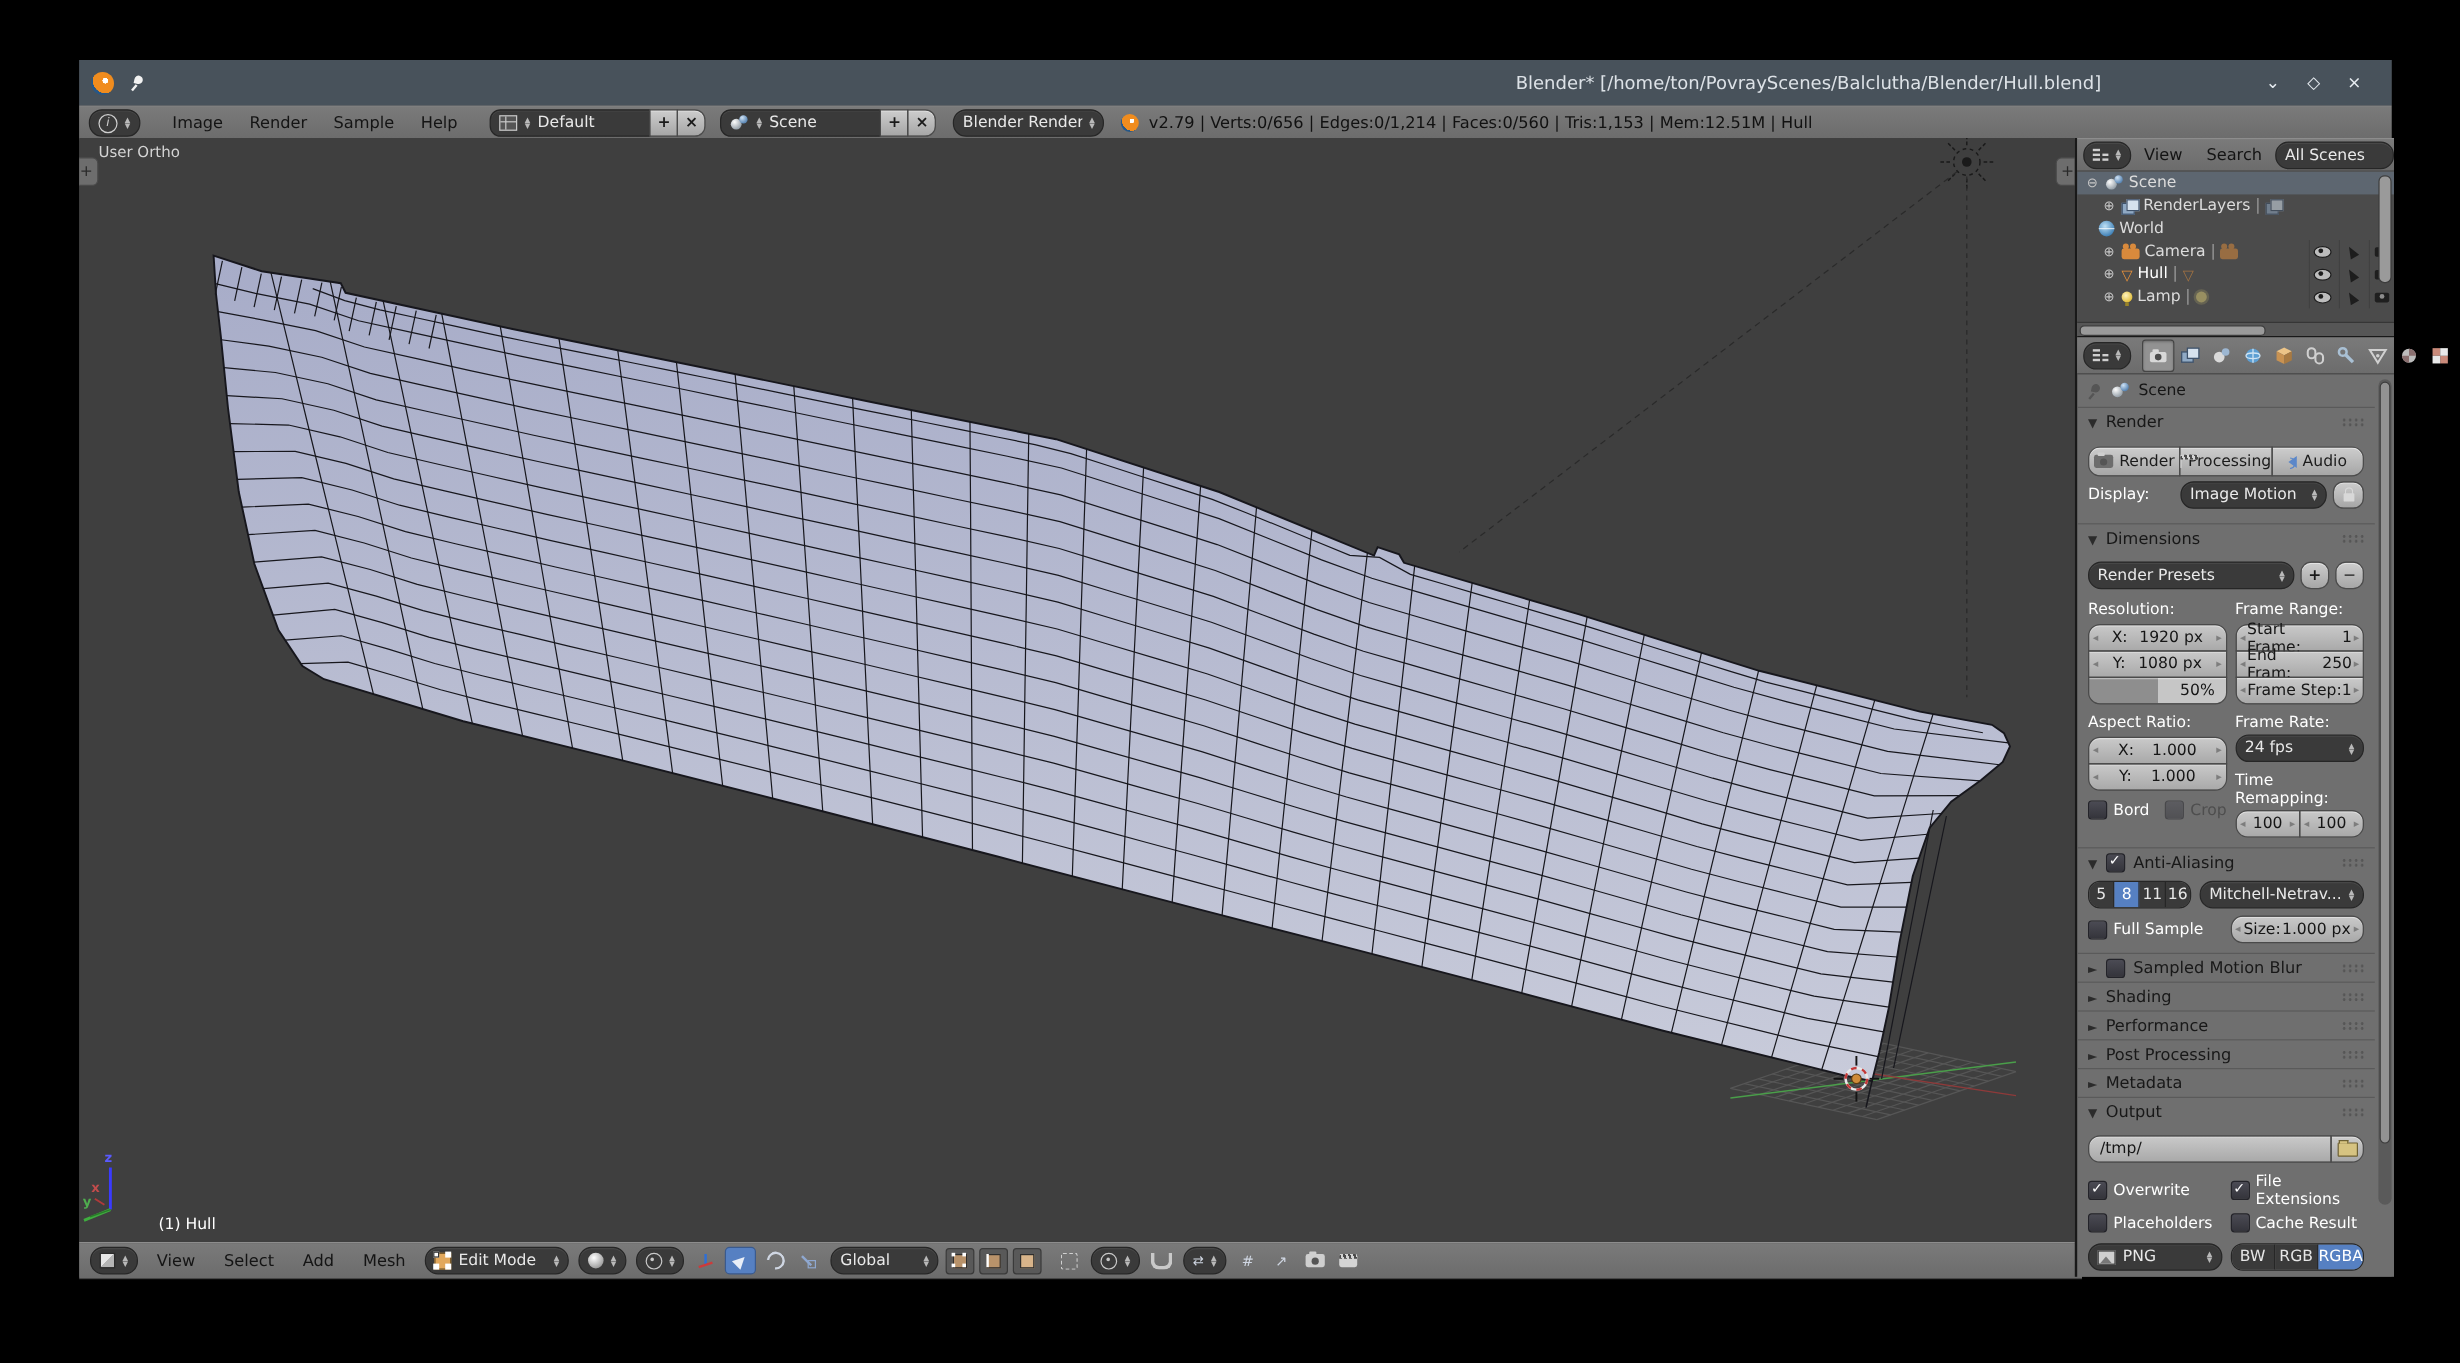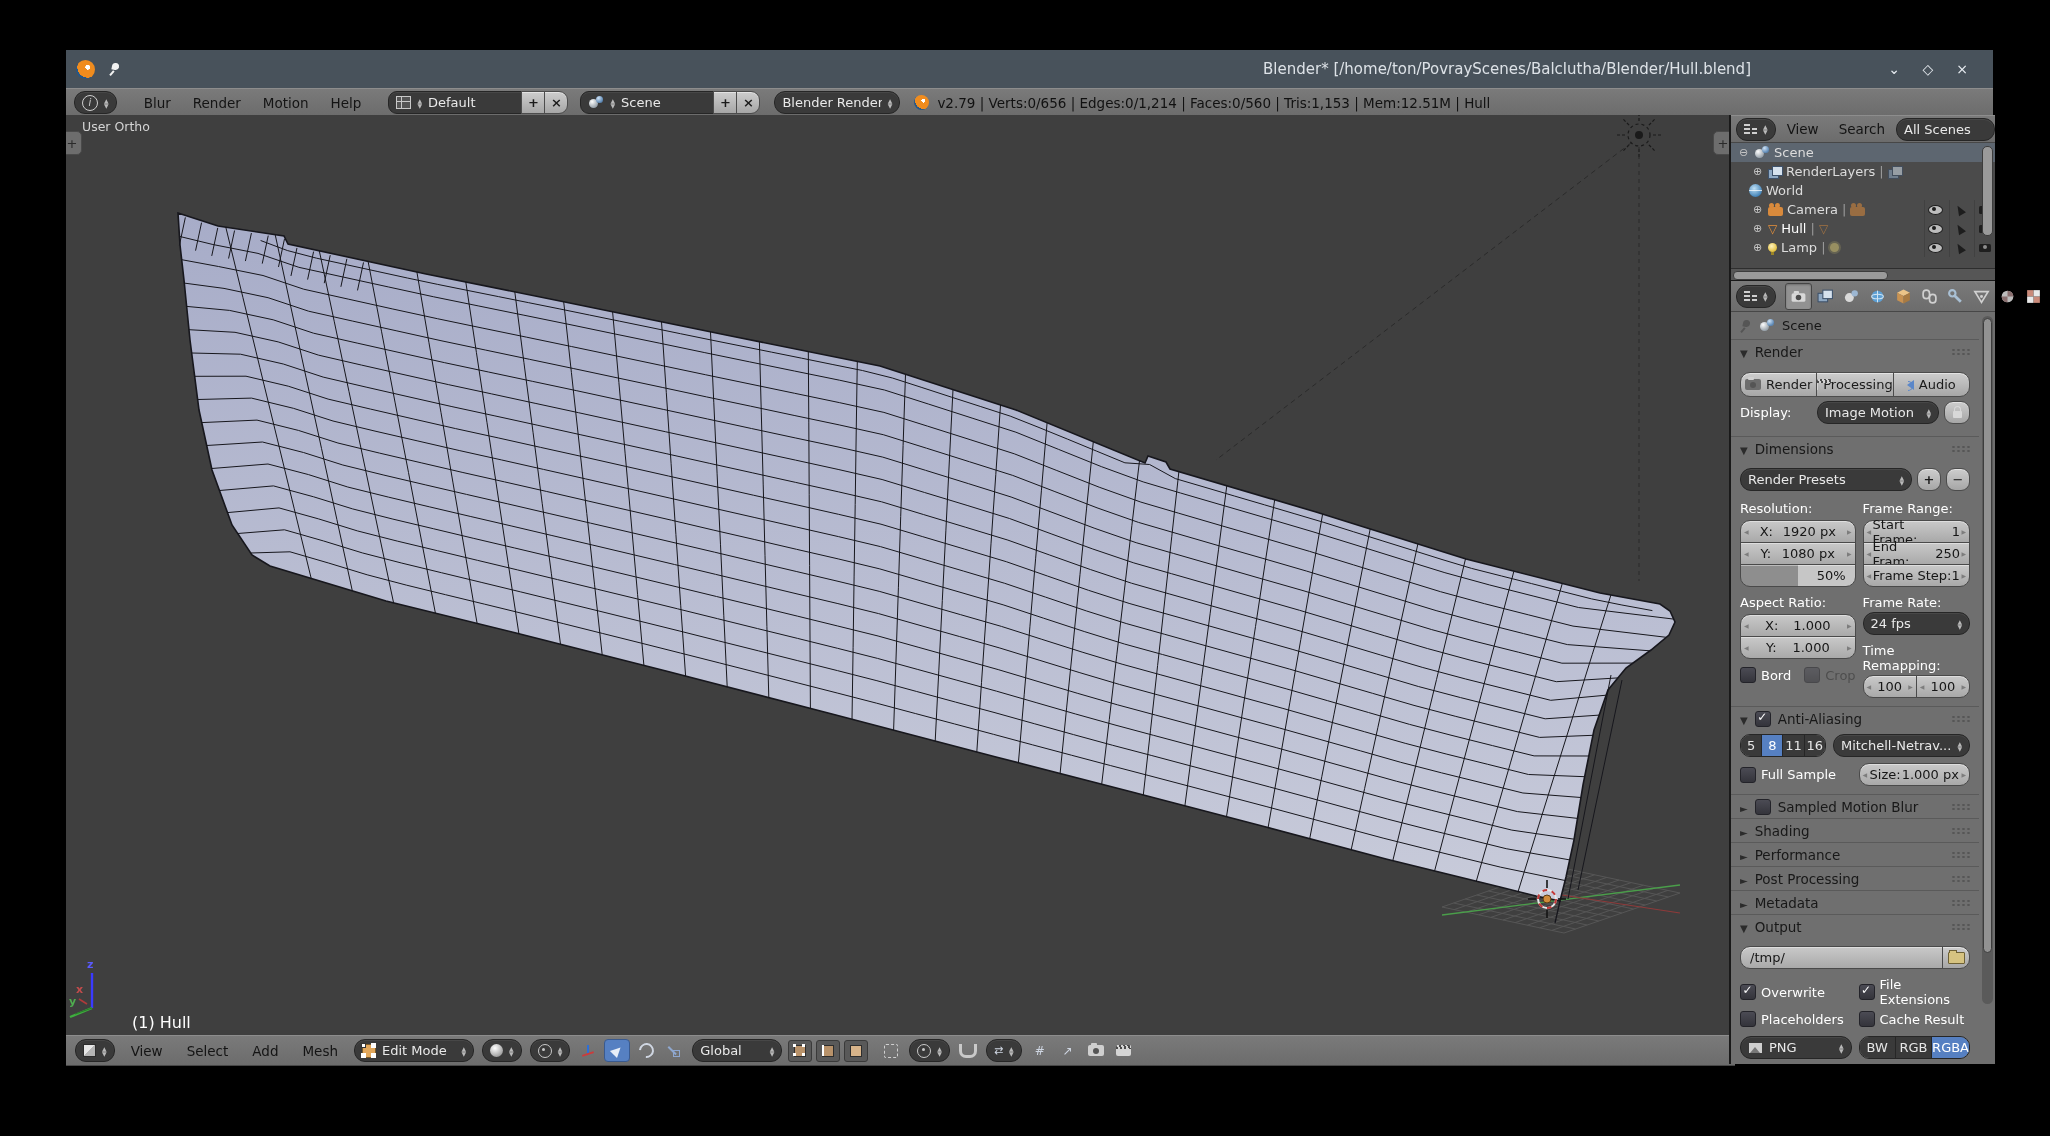--- a/index.html
+++ b/index.html
@@ -61,21 +61,21 @@
 
   
   #infobar{position:absolute;left:0;top:38px;width:1927px;height:27px;}
   #infobar .stats{margin-left:14px;display:flex;align-items:center;gap:8px;color:#111;}
   #infobar .ic-blender{width:15px;height:15px;}
 
   
   #viewport{position:absolute;left:0;top:65px;width:1663px;height:920px;background:#3f3f3f;overflow:hidden;}
   #vp-svg{position:absolute;left:0;top:0;}
   .vp-label{position:absolute;color:#d4d4d4;font-size:12.5px;}
-  #vp-objinfo{position:absolute;color:#ffffff;font-size:16px;}
+  #vp-objinfo{position:absolute;color:#ffffff;font-size:13px;}
   .axis-label{position:absolute;font-size:11px;font-weight:bold;}
   .shelf-tab{position:absolute;width:18px;height:22px;background:#6d6d6d;border:1px solid #4a4a4a;
       color:#2a2a2a;font-size:13px;display:flex;align-items:center;justify-content:center;}
   .shelf-tab::before{content:"+";}
   #shelf-left{left:-4px;top:16px;border-radius:0 5px 5px 0;}
   #shelf-right{right:-4px;top:16px;border-radius:5px 0 0 5px;}
 
   
   #vpheader{position:absolute;left:0;top:985px;width:1663px;height:29px;gap:2px;padding-left:6px;}
   #vpheader .dd{margin:0 3px;}
@@ -224,23 +224,23 @@
       <span class="wbtn">◇</span>
       <span class="wbtn">×</span>
     </div>
   </div>
 
   <div id="infobar" class="hbar">
     <div class="dd" style="margin-left:8px">
       <span class="ic-info"></span>
       <span class="stepper"></span>
     </div>
-    <span class="menu" style="margin-left:16px">Blur</span>
+    <span class="menu" style="margin-left:16px">Image</span>
     <span class="menu">Render</span>
-    <span class="menu">Motion</span>
+    <span class="menu">Sample</span>
     <span class="menu">Help</span>
     <div class="pill-join" style="margin-left:16px">
       <div class="dd" style="width:118px">
         <span class="ic-layout"></span>
         <span class="stepper"></span>
         <span class="grow">Default</span>
       </div>
       <div class="litebtn glyph-plus"></div>
       <div class="litebtn glyph-x"></div>
     </div>

